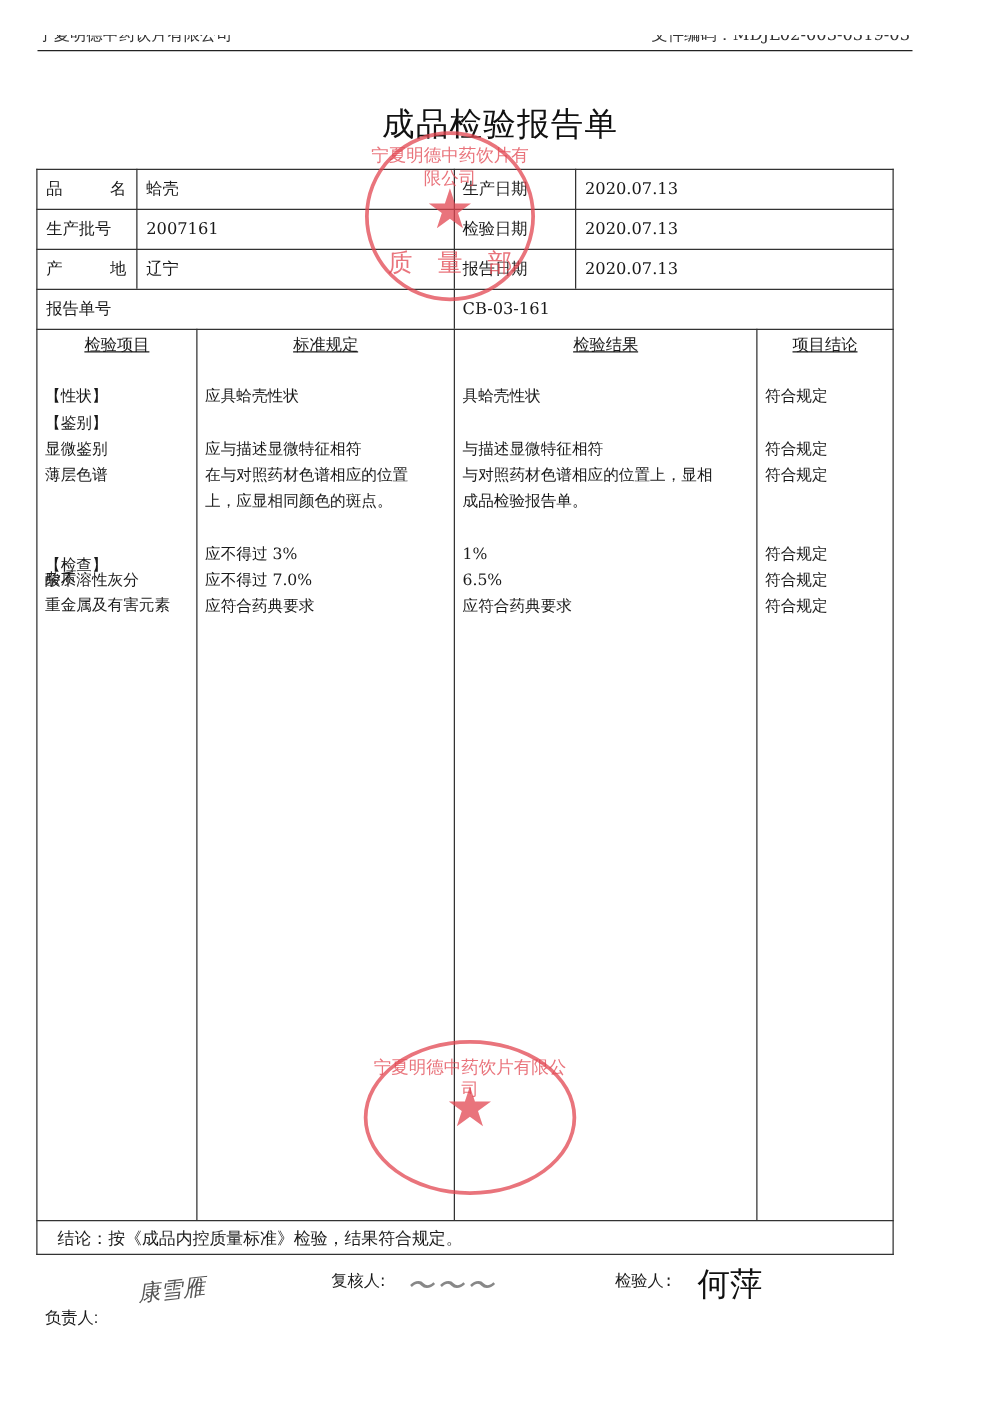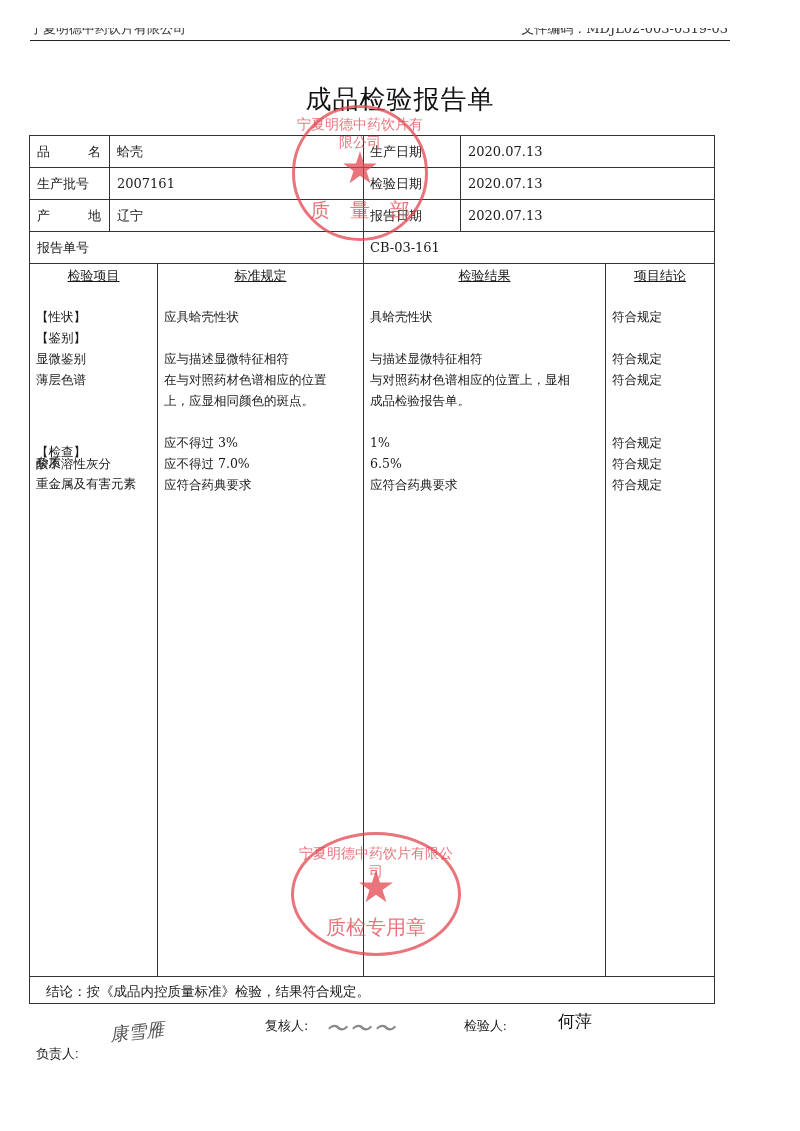--- a/index.html
+++ b/index.html
@@ -119,26 +119,25 @@
   <div class="line" style="left:370px; top:474px;">应符合药典要求</div>
   <div class="line" style="left:612px; top:474px;">符合规定</div>
 </div>
 
 <div class="cell" style="left:46px; top:983px; font-family:'DejaVu Sans',sans-serif; font-size:13.5px;">结论：按《成品内控质量标准》检验，结果符合规定。</div>
 
 <div class="cell" style="left:36px; top:1018px; font-family:Liberation Sans, sans-serif;margin-top:28px;">负责人:</div>
 <div class="sig" style="left:110px; top:1020px; font-size:18px; color:#555; transform:rotate(-6deg);">康雪雁</div>
 <div class="cell" style="left:265px; top:1018px; font-family:'DejaVu Sans',sans-serif;">复核人:</div>
 <div class="sig" style="left:325px; top:1014px; font-size:22px; color:#888; letter-spacing:2px;">〜〜〜</div>
-<div class="cell" style="left:464px; top:1018px; font-family:Liberation Serif, serif;">检验人:</div>
-<div class="sig" style="left:558px; top:1010px; font-size:17px; color:#111; font-style:normal;">何萍</div>
+<div class="cell" style="left:492px; top:1018px; font-family:Liberation Mono, monospace;">检验人:</div>
+<div class="sig" style="left:558px; top:1010px; font-size:26px; color:#111; font-style:normal;">何萍</div>
 
 <div class="stamp" style="left:292px; top:105px; width:130px; height:130px;">
   <div class="arc" style="left:0; right:0; top:8px; text-align:center;">宁夏明德中药饮片有限公司</div>
   <div class="star" style="top:38px;">★</div>
   <div class="bottom" style="bottom:14px;">质　量　部</div>
 </div>
 
 <div class="stamp" style="left:291px; top:832px; width:164px; height:118px;">
   <div class="arc" style="left:0; right:0; top:10px; text-align:center;">宁夏明德中药饮片有限公司</div>
   <div class="star" style="top:30px;">★</div>
-  <div class="bottom" style="bottom:12px;">质检专用章</div>
 </div>
 
 </body></html>

